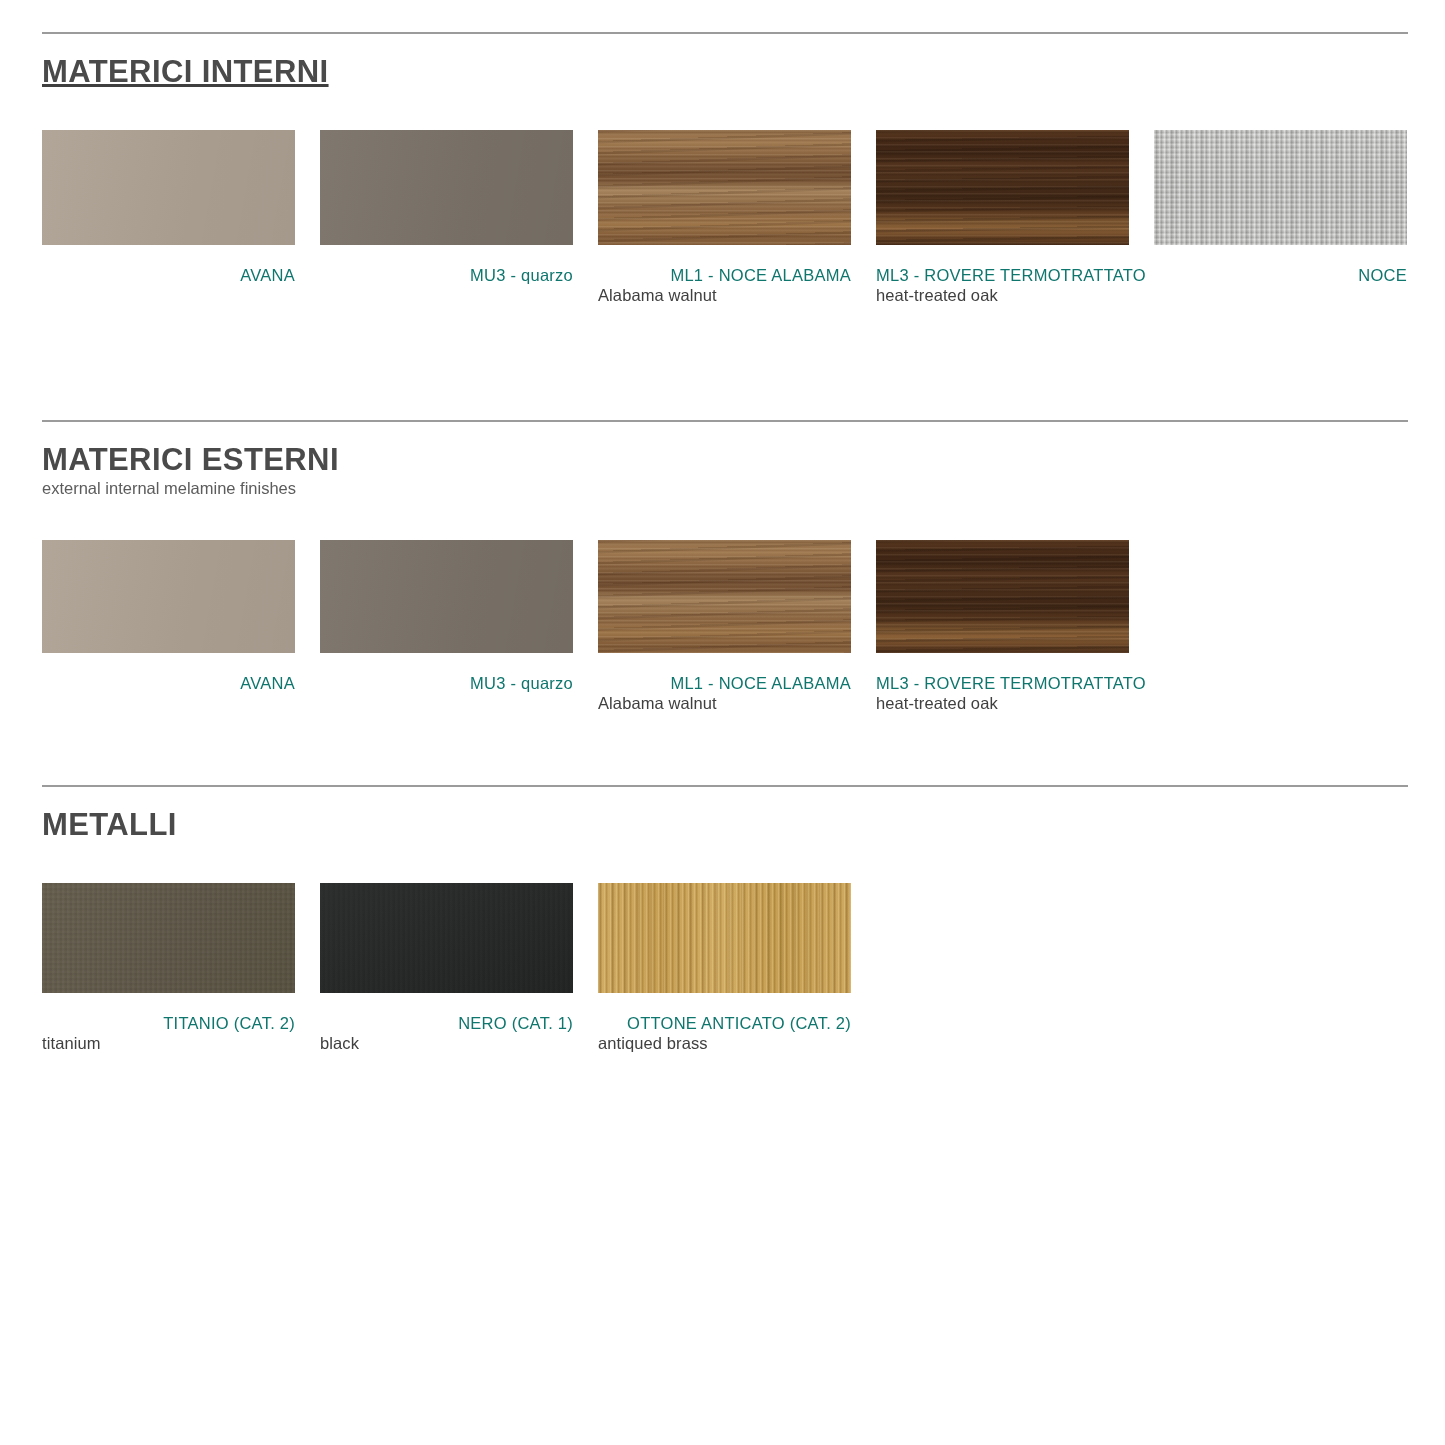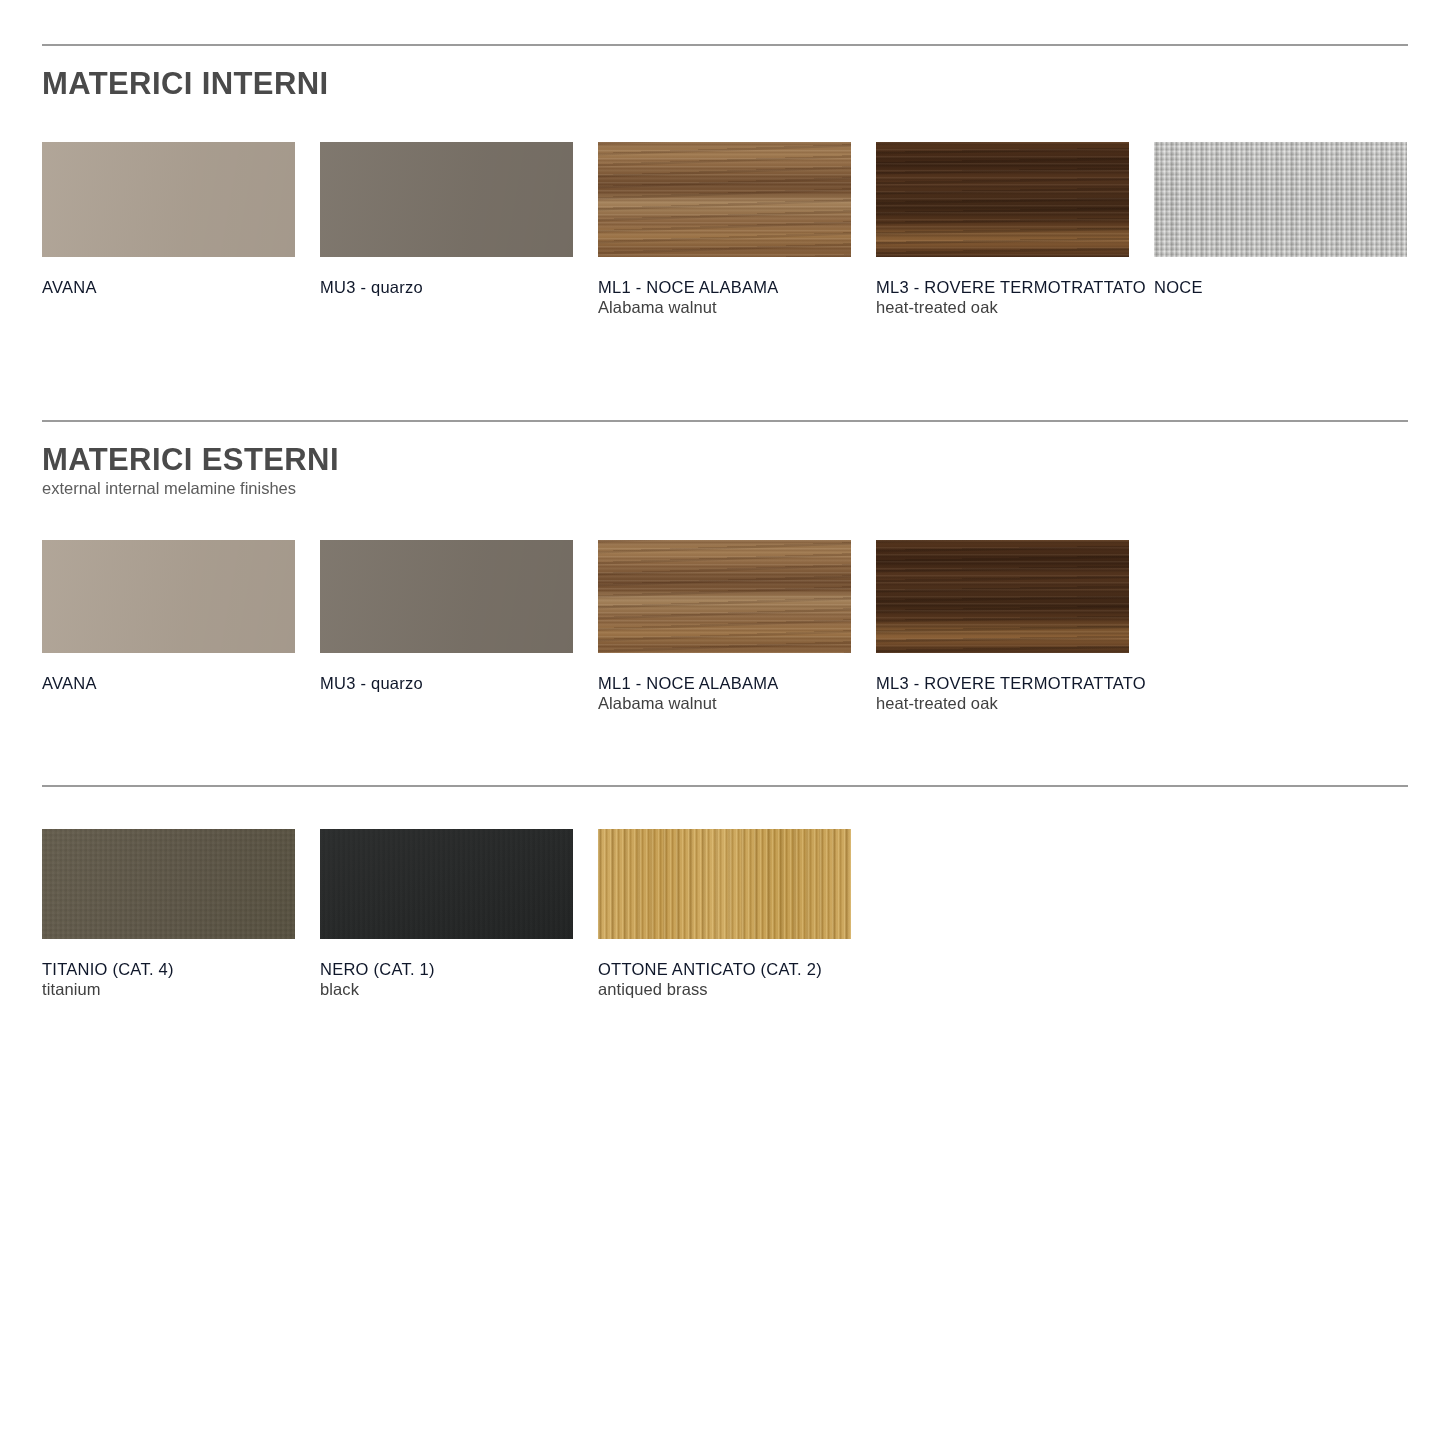--- a/index.html
+++ b/index.html
@@ -22,21 +22,21 @@
     padding: 0;
     box-sizing: border-box;
   }
 
   
   .section {
     position: absolute;
     left: 42px;
     width: 1366px;
   }
-  #section-interni { top: 44px; }
+  #section-interni { top: 32px; text-decoration: underline; }
   #section-esterni { top: 412px; margin-top: 8px; }
   #section-metalli { top: 785px; }
 
   .section-rule {
     width: 100%;
     height: 2px;
     background: #9b9b9b;
     margin: 0 0 22px 0;
   }
   .section-title {
@@ -78,25 +78,26 @@
   .swatch-chip {
     width: 253px;
     height: 115px;
     display: block;
   }
   .row-esterni .swatch-chip { height: 113px; }
   .row-metalli .swatch-chip { height: 110px; }
 
   .swatch-label {
     font-size: 16.5px;
-    color: #0f172a;
+    color: #0f766e;
     letter-spacing: 0.25px;
     line-height: 1.18;
     margin-top: 21px;
     white-space: nowrap;
+    text-align: right;
   }
   .swatch-sublabel {
     font-size: 16.5px;
     color: #404040;
     letter-spacing: 0.1px;
     line-height: 1.18;
     margin-top: 1px;
     white-space: nowrap;
   }
 
@@ -266,26 +267,27 @@
         <div class="swatch-chip tex-rovere"></div>
         <div class="swatch-label">ML3 - ROVERE TERMOTRATTATO</div>
         <div class="swatch-sublabel">heat-treated oak</div>
       </div>
 
     </div>
   </div>
 
   <div class="section" id="section-metalli">
     <div class="section-rule"></div>
+    <h1 class="section-title">METALLI</h1>
 
     <div class="swatch-row row-metalli">
 
       <div class="swatch-cell col0">
         <div class="swatch-chip tex-titanio"></div>
-        <div class="swatch-label">TITANIO (CAT. 4)</div>
+        <div class="swatch-label">TITANIO (CAT. 2)</div>
         <div class="swatch-sublabel">titanium</div>
       </div>
 
       <div class="swatch-cell col1">
         <div class="swatch-chip tex-nero"></div>
         <div class="swatch-label">NERO (CAT. 1)</div>
         <div class="swatch-sublabel">black</div>
       </div>
 
       <div class="swatch-cell col2">

